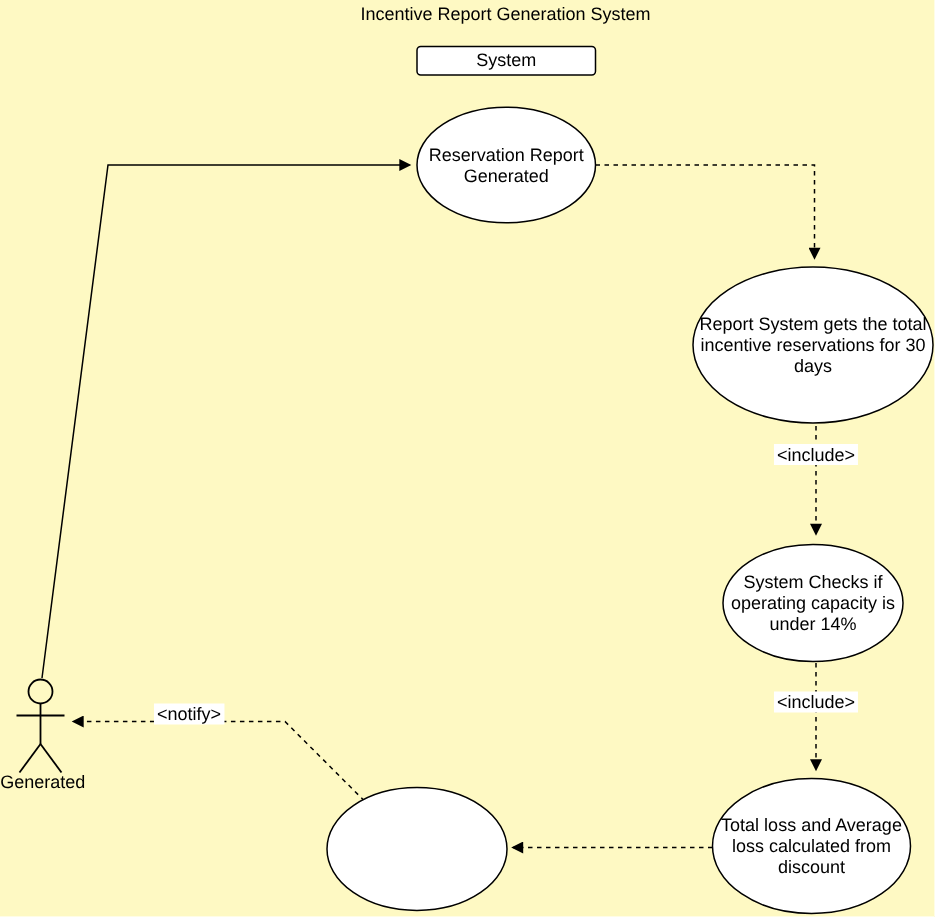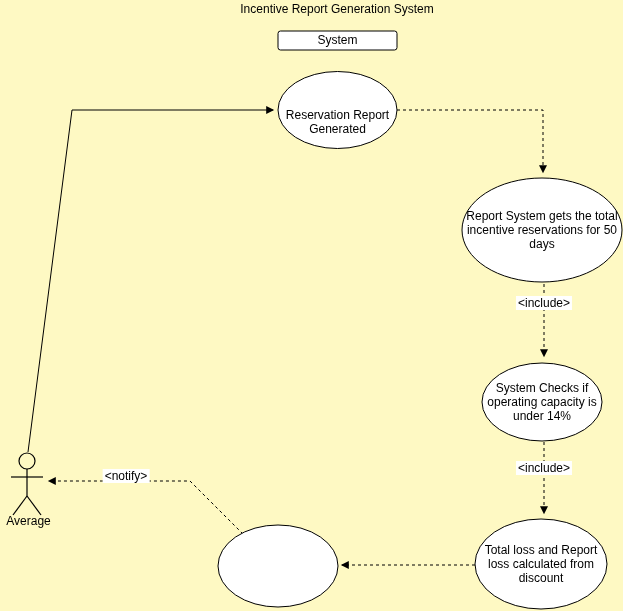--- a/index.html
+++ b/index.html
@@ -67,30 +67,30 @@
       <line x1="11" y1="477" x2="43" y2="477"></line>
       <line x1="27" y1="496" x2="13" y2="515"></line>
       <line x1="27" y1="496" x2="41" y2="515"></line>
     </g>
   </svg>
 
   <div class="lbl" style="left:187px; top:2px; width:300px; height:15px;">Incentive Report Generation System</div>
 
   <div class="lbl" style="left:278px; top:31px; width:119px; height:19px;">System</div>
 
-  <div class="lbl" style="left:281px; top:84px; width:113px; height:76px;">Reservation Report Generated</div>
+  <div class="lbl" style="left:281px; top:72px; width:113px; height:76px;">Reservation Report Generated</div>
 
-  <div class="lbl" style="left:464px; top:178px; width:156px; height:104px;">Report System gets the total incentive reservations for 50 days</div>
+  <div class="lbl" style="left:464px; top:178px; width:156px; height:104px;">Report System gets the total incentive reservations for 30 days</div>
 
   <div class="lbl" style="left:482px; top:363px; width:120px; height:78px;">System Checks if operating capacity is under 14%</div>
 
-  <div class="lbl" style="left:476px; top:519px; width:130px; height:90px;">Total loss and Report loss calculated from discount</div>
+  <div class="lbl" style="left:476px; top:519px; width:130px; height:90px;">Total loss and Average loss calculated from discount</div>
 
 
   <div class="edge-lbl" style="left:544px; top:303px;">&lt;include&gt;</div>
 
   <div class="edge-lbl" style="left:544px; top:468px;">&lt;include&gt;</div>
 
   <div class="edge-lbl" style="left:126px; top:476px;">&lt;notify&gt;</div>
 
-  <div class="lbl" style="left:0px; top:514px; width:57px; height:15px;">Average</div>
+  <div class="lbl" style="left:0px; top:514px; width:57px; height:15px;">Generated</div>
 
 </div>
 
 </body></html>

